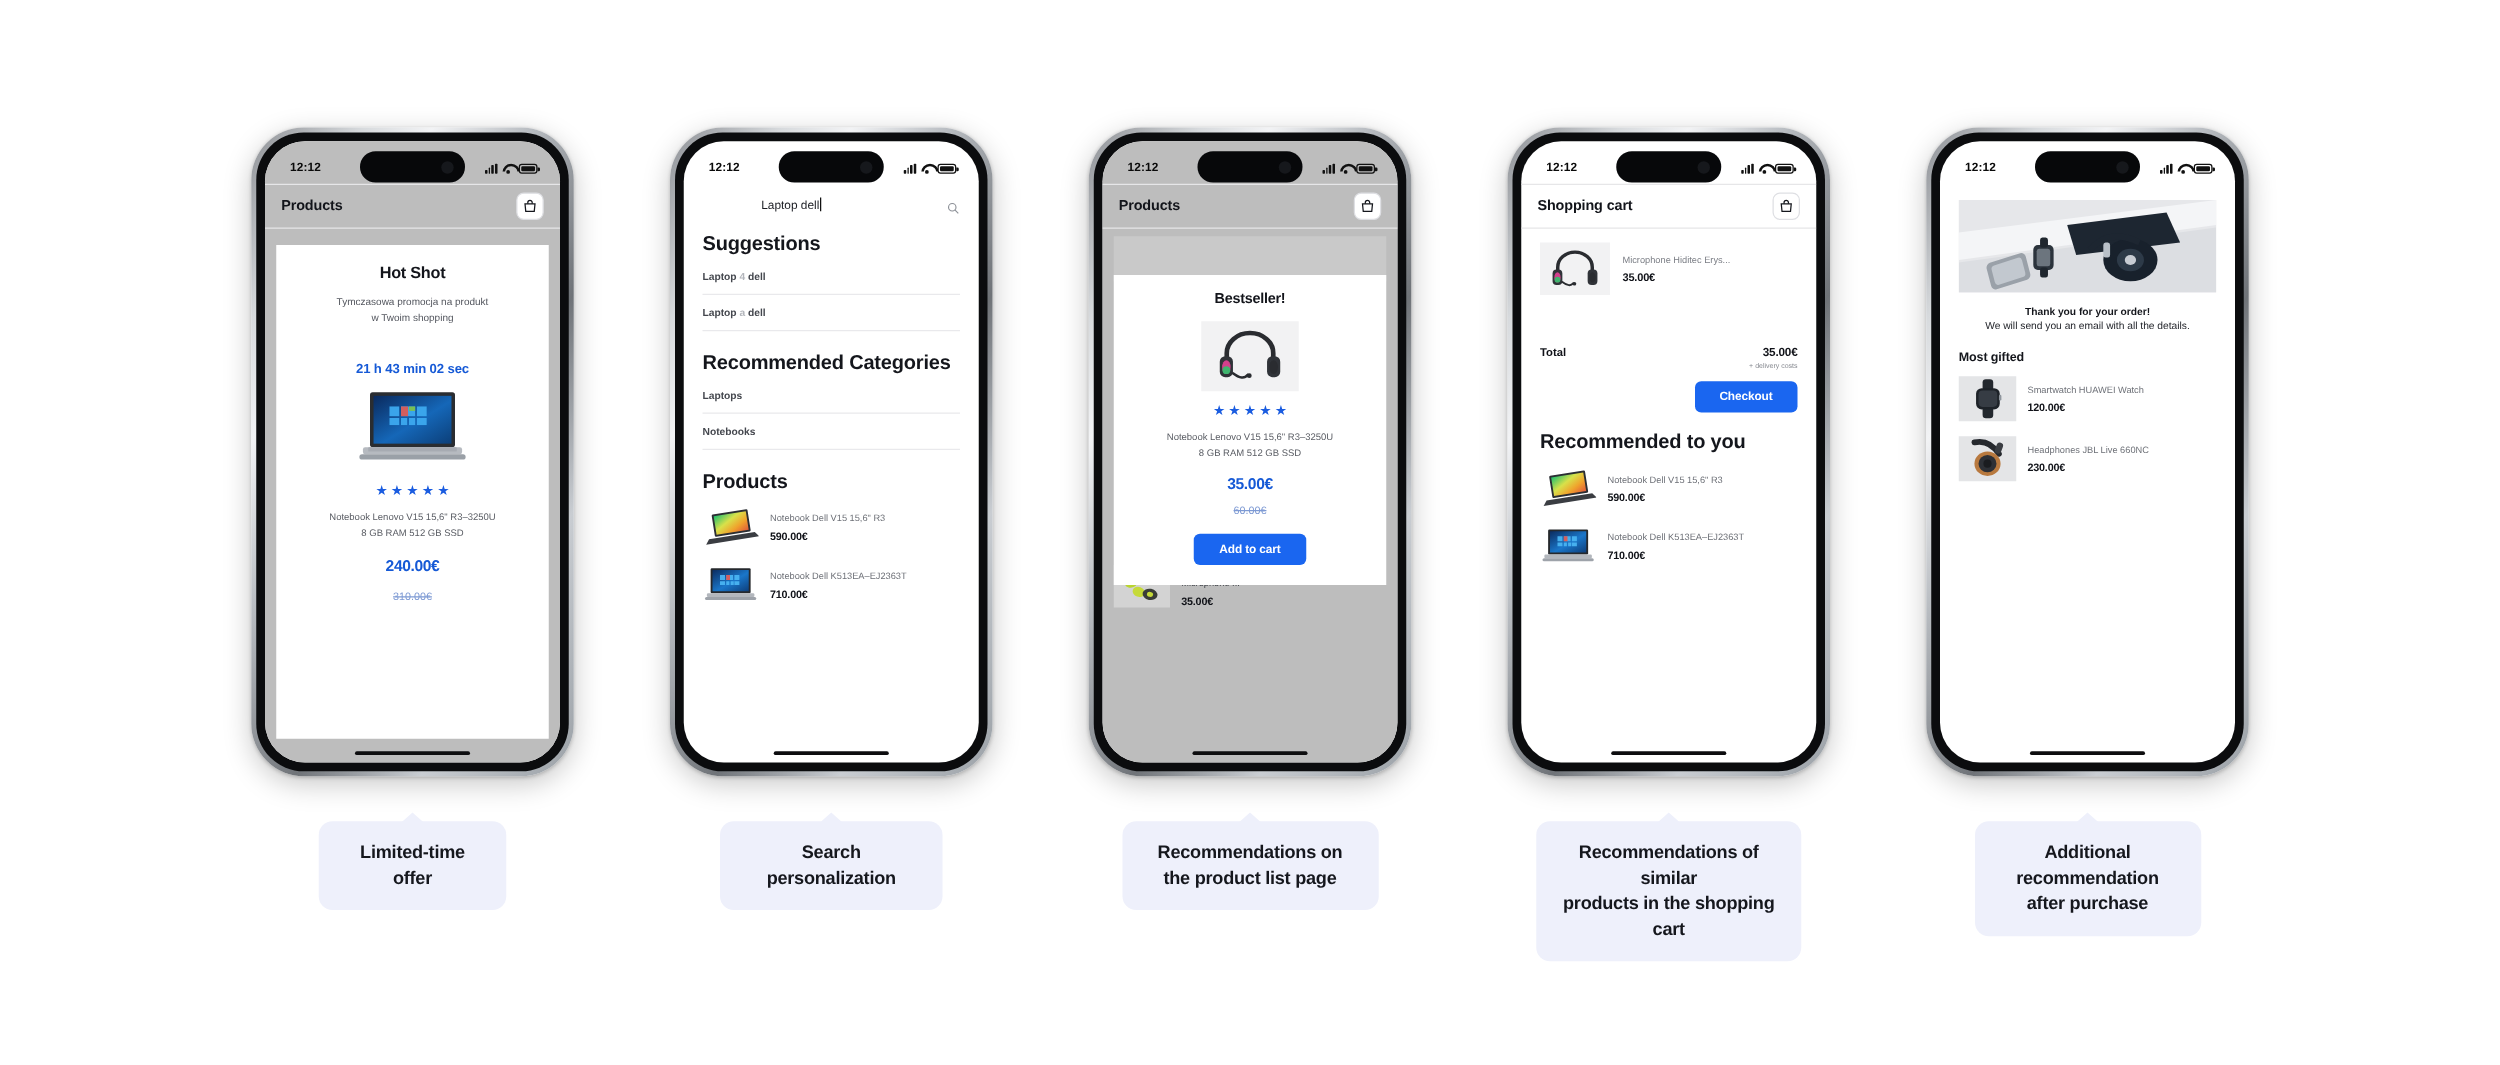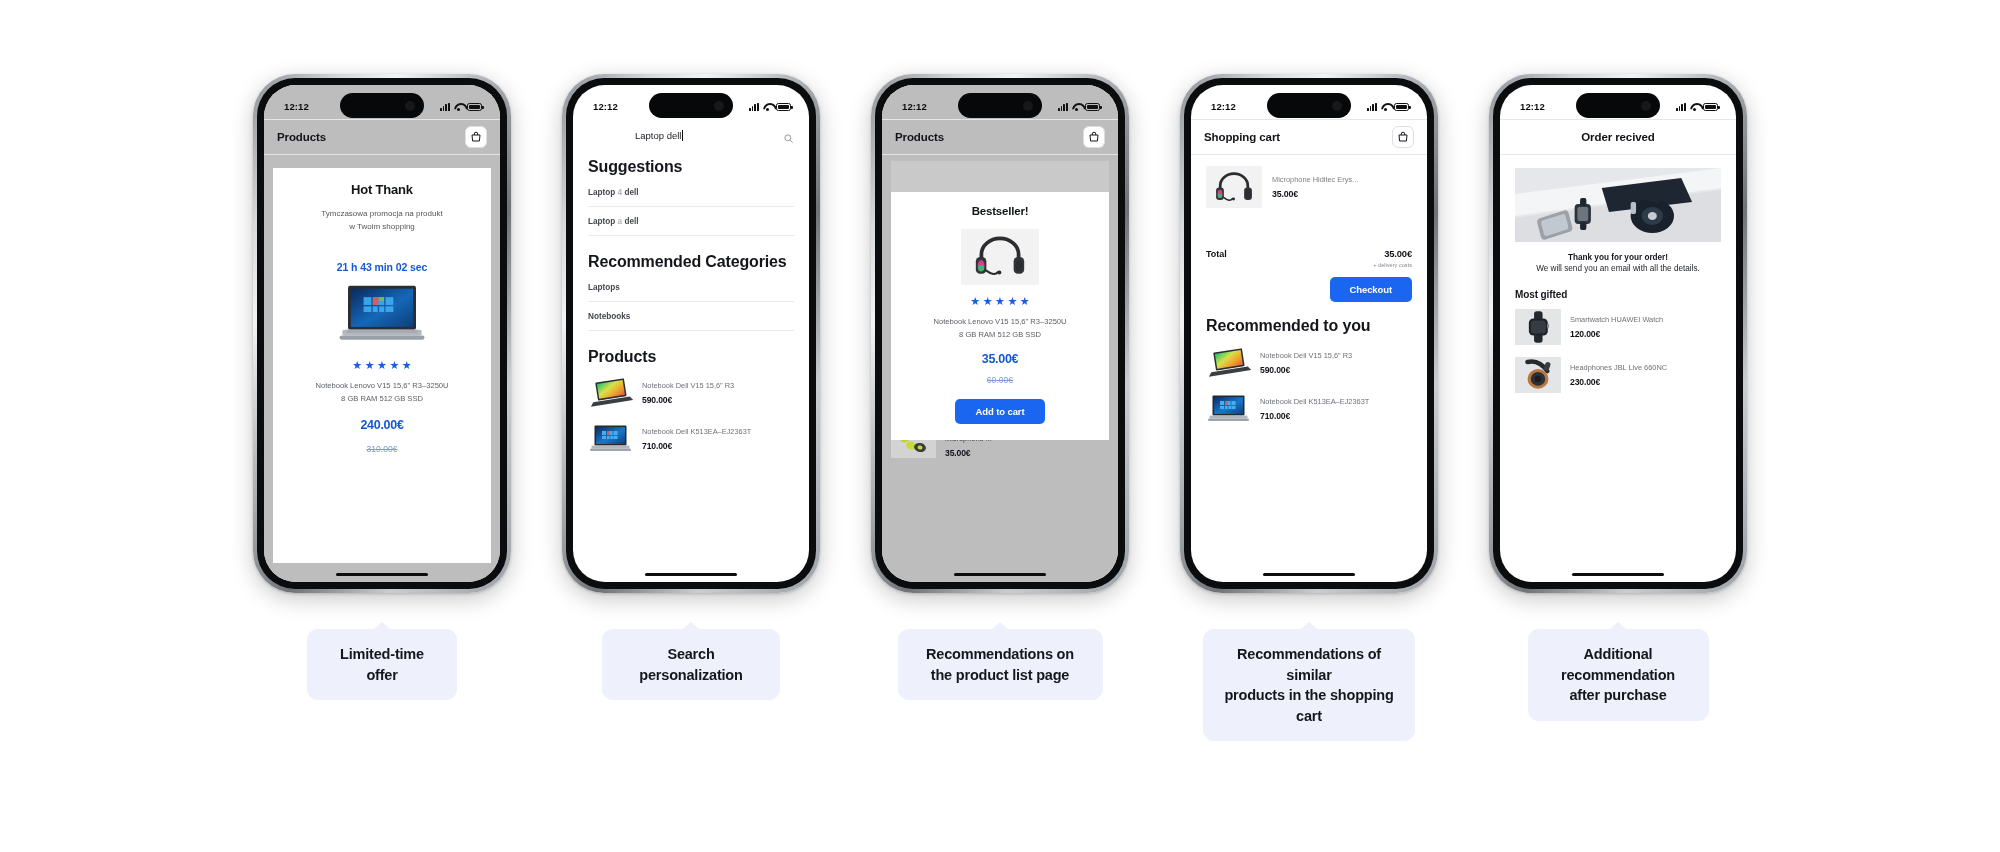--- a/index.html
+++ b/index.html
@@ -9,22 +9,22 @@
     font-family: "Liberation Sans", sans-serif;
     overflow: hidden;
   }
 
   .board {
     position: relative;
     width: 2000px; height: 852px;
     display: flex;
     justify-content: center;
     align-items: flex-start;
-    gap: 51px;
-    padding-top: 74px;
+    gap: 77px;
+    padding-top: 102px;
     border-radius: 11px;
   }
 
   .column { width: 258px; display: flex; flex-direction: column; align-items: center; }
 
   
   .phone {
     position: relative;
     width: 258px; height: 519px;
     border-radius: 42px;
@@ -250,21 +250,21 @@
               <span class="appbar-title">Products</span>
               <span class="bagbtn">
                 <svg viewBox="0 0 24 24" fill="none" stroke="#15171d" stroke-width="2">
                     <path d="M4 8h16l-1.2 12H5.2L4 8z"></path>
                     <path d="M8.5 8V6a3.5 3.5 0 017 0v2"></path>
                   </svg>
               </span>
             </div>
             <div class="content">
               <div class="hotshot-card">
-                <div class="hotshot-title">Hot Thank</div>
+                <div class="hotshot-title">Hot Shot</div>
                 <div class="hotshot-sub">Tymczasowa promocja na produkt</div>
                 <div class="hotshot-sub">w Twoim shopping</div>
                 <div class="hotshot-timer">21 h 43 min 02 sec</div>
                 <div class="laptop-img">
                   <svg viewBox="0 0 140 96" width="100" height="68">
                     <defs>
                         <linearGradient id="win1" x1="0" y1="0" x2="1" y2="1">
                       <stop offset="0%" stop-color="#0a2a5e"></stop>
                           <stop offset="55%" stop-color="#1567b8"></stop>
                           <stop offset="100%" stop-color="#0c3f79"></stop>
@@ -647,23 +647,20 @@
                   <i></i>
                   <i></i>
                   <i></i>
                   <i></i>
                 </span>
               <span class="wifi"></span>
               <span class="batt"></span>
             </span>
           </div>
           <div class="appbody">
-            <div class="appbar center">
-              <span class="appbar-title">Order recived</span>
-            </div>
             <div class="content">
               <div class="hero-img">
                 <svg viewBox="0 0 228 74" width="100%" height="74" preserveAspectRatio="none">
                   <rect width="228" height="74" fill="#e6e7ea"></rect>
                   <path d="M0 26 L228 0 L228 20 L0 48 Z" fill="#f4f5f7"></path>
                   <path d="M0 50 L228 22 L228 74 L0 74 Z" fill="#dcdee2"></path>
                   <path d="M96 20 L184 10 L196 34 L104 44 Z" fill="#1d2631"></path>
                   <ellipse cx="152" cy="48" rx="24" ry="17" fill="#18212c"></ellipse>
                   <ellipse cx="152" cy="48" rx="12" ry="9" fill="#2d3a48"></ellipse>
                   <ellipse cx="152" cy="48" rx="5" ry="4" fill="#c7ccd3"></ellipse>

